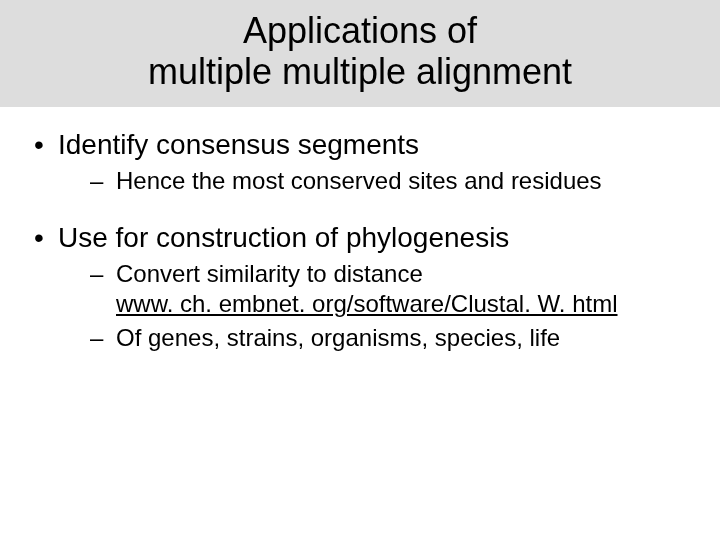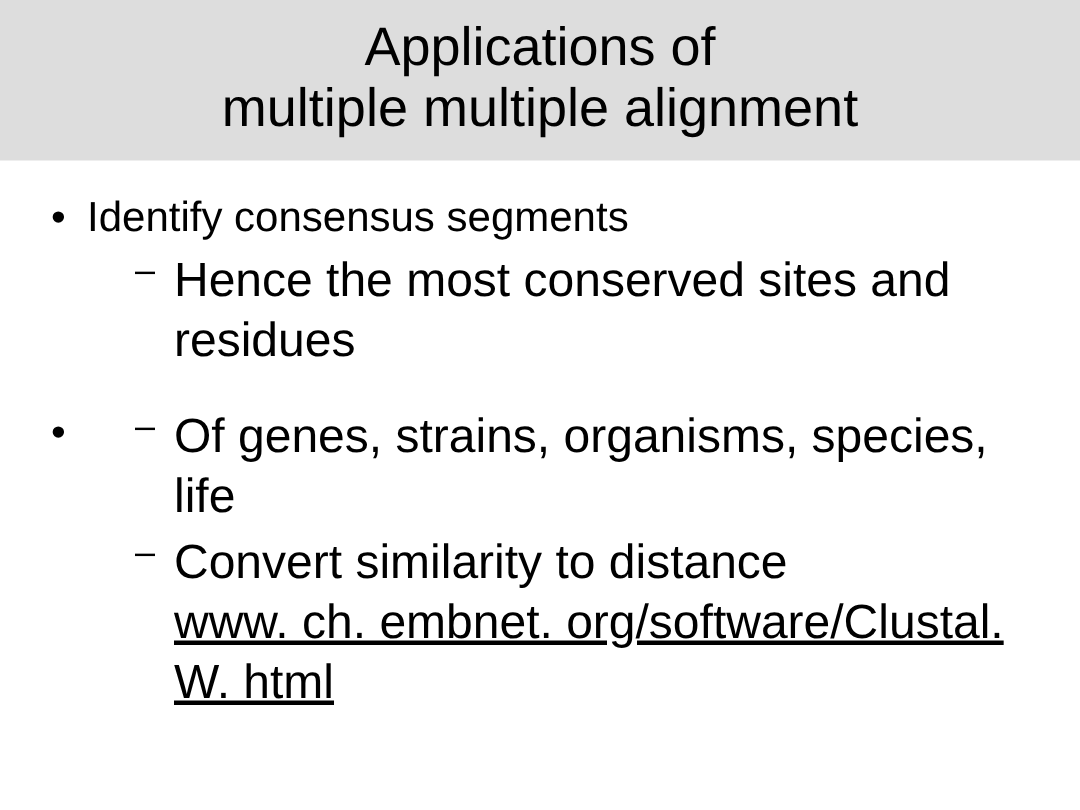--- a/index.html
+++ b/index.html
@@ -50,21 +50,21 @@
     left: 4px;
     top: 0;
     font-size: 28px;
   }
   ul.level2 {
     list-style: none;
     padding: 0;
     margin: 4px 0 24px 0;
   }
   ul.level2 > li {
-    font-size: 32px;
+    font-size: 24px;
     line-height: 1.25;
     margin-bottom: 4px;
     padding-left: 58px;
     position: relative;
   }
   ul.level2 > li::before {
     content: "–";
     position: absolute;
     left: 32px;
     top: 0;
@@ -93,27 +93,28 @@
       <li>
         <span>Identify consensus segments</span>
         <ul class="level2">
           <li>
             <span>Hence the most conserved sites and residues</span>
           </li>
         </ul>
       </li>
 
       <li>
+        <span>Use for construction of phylogenesis</span>
         <ul class="level2">
-          <li>
-            <span>Of genes, strains, organisms, species, life</span>
-          </li>
           <li>
             <span>Convert similarity to distance</span><br>
             <span class="link">www. ch. embnet. org/software/Clustal. W. html</span>
+          </li>
+          <li>
+            <span>Of genes, strains, organisms, species, life</span>
           </li>
         </ul>
       </li>
 
     </ul>
   </div>
 
 </div>
 
 </body></html>

